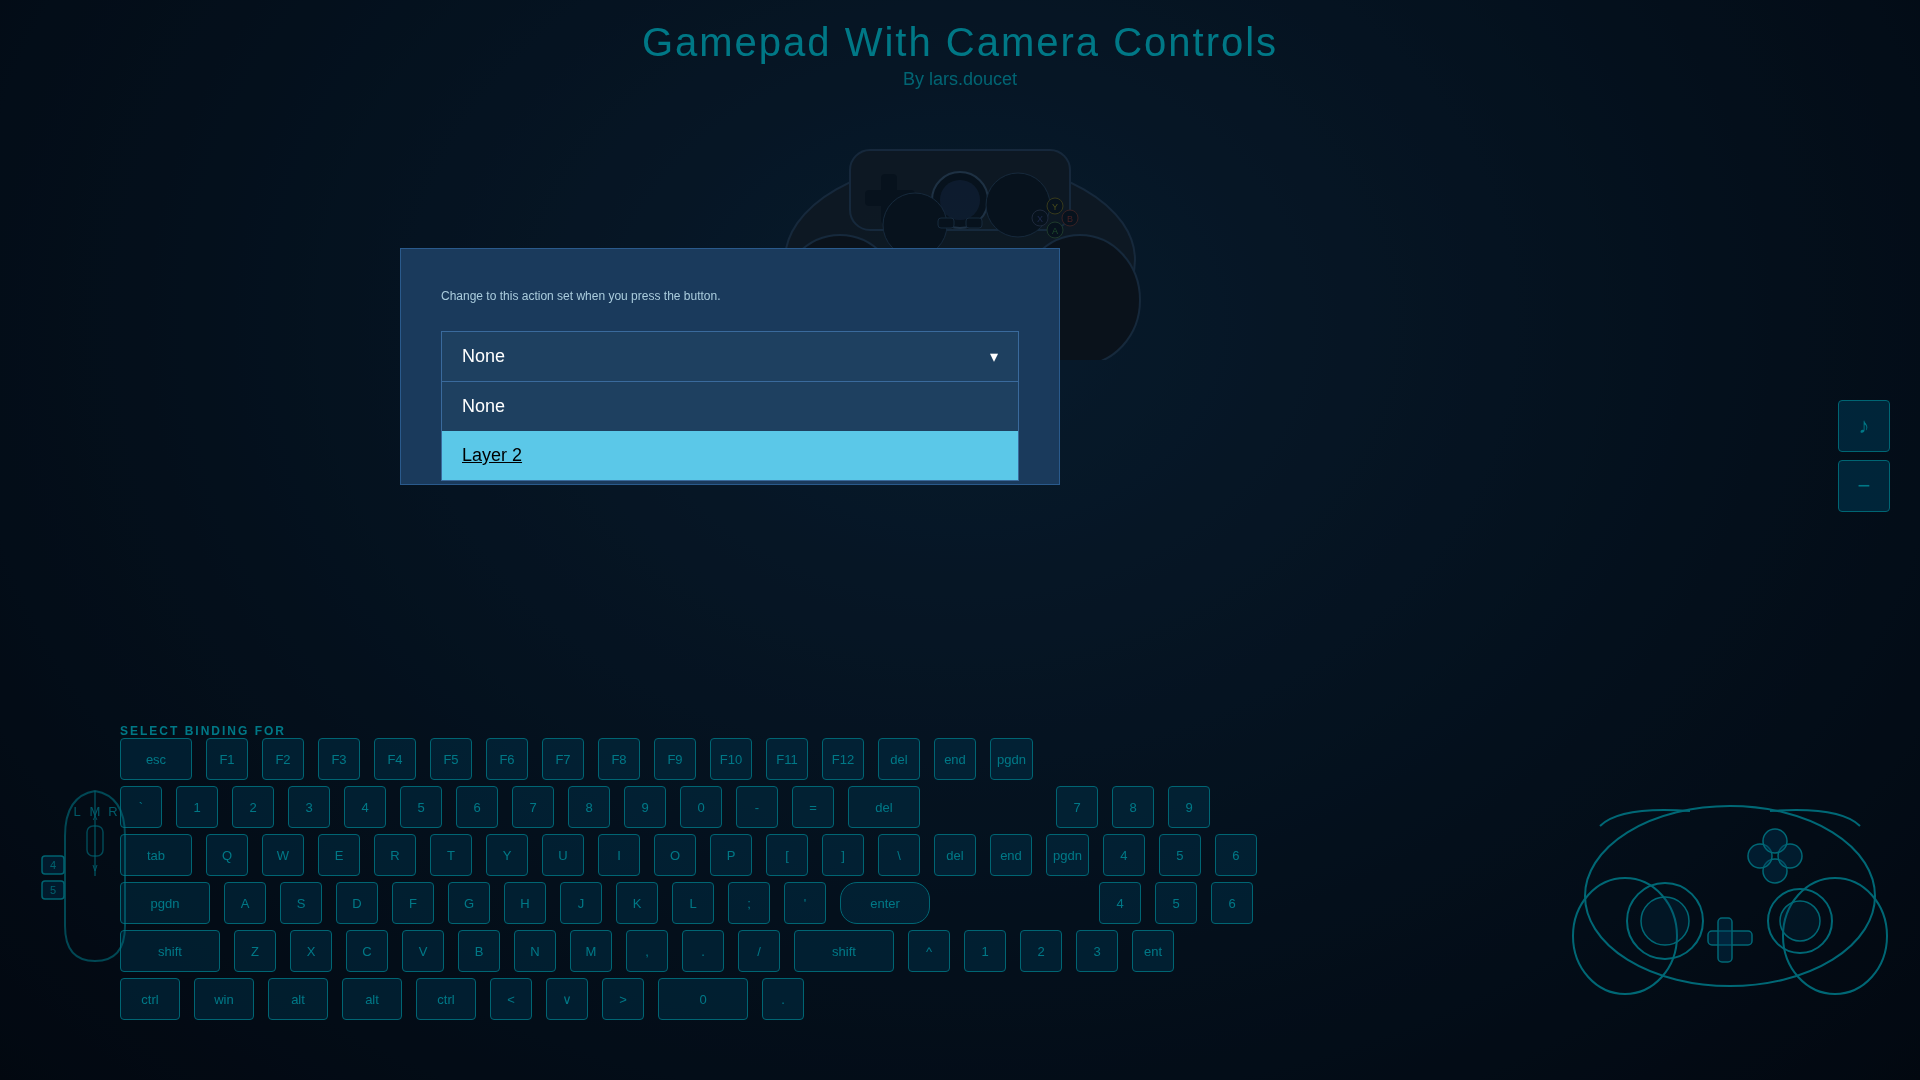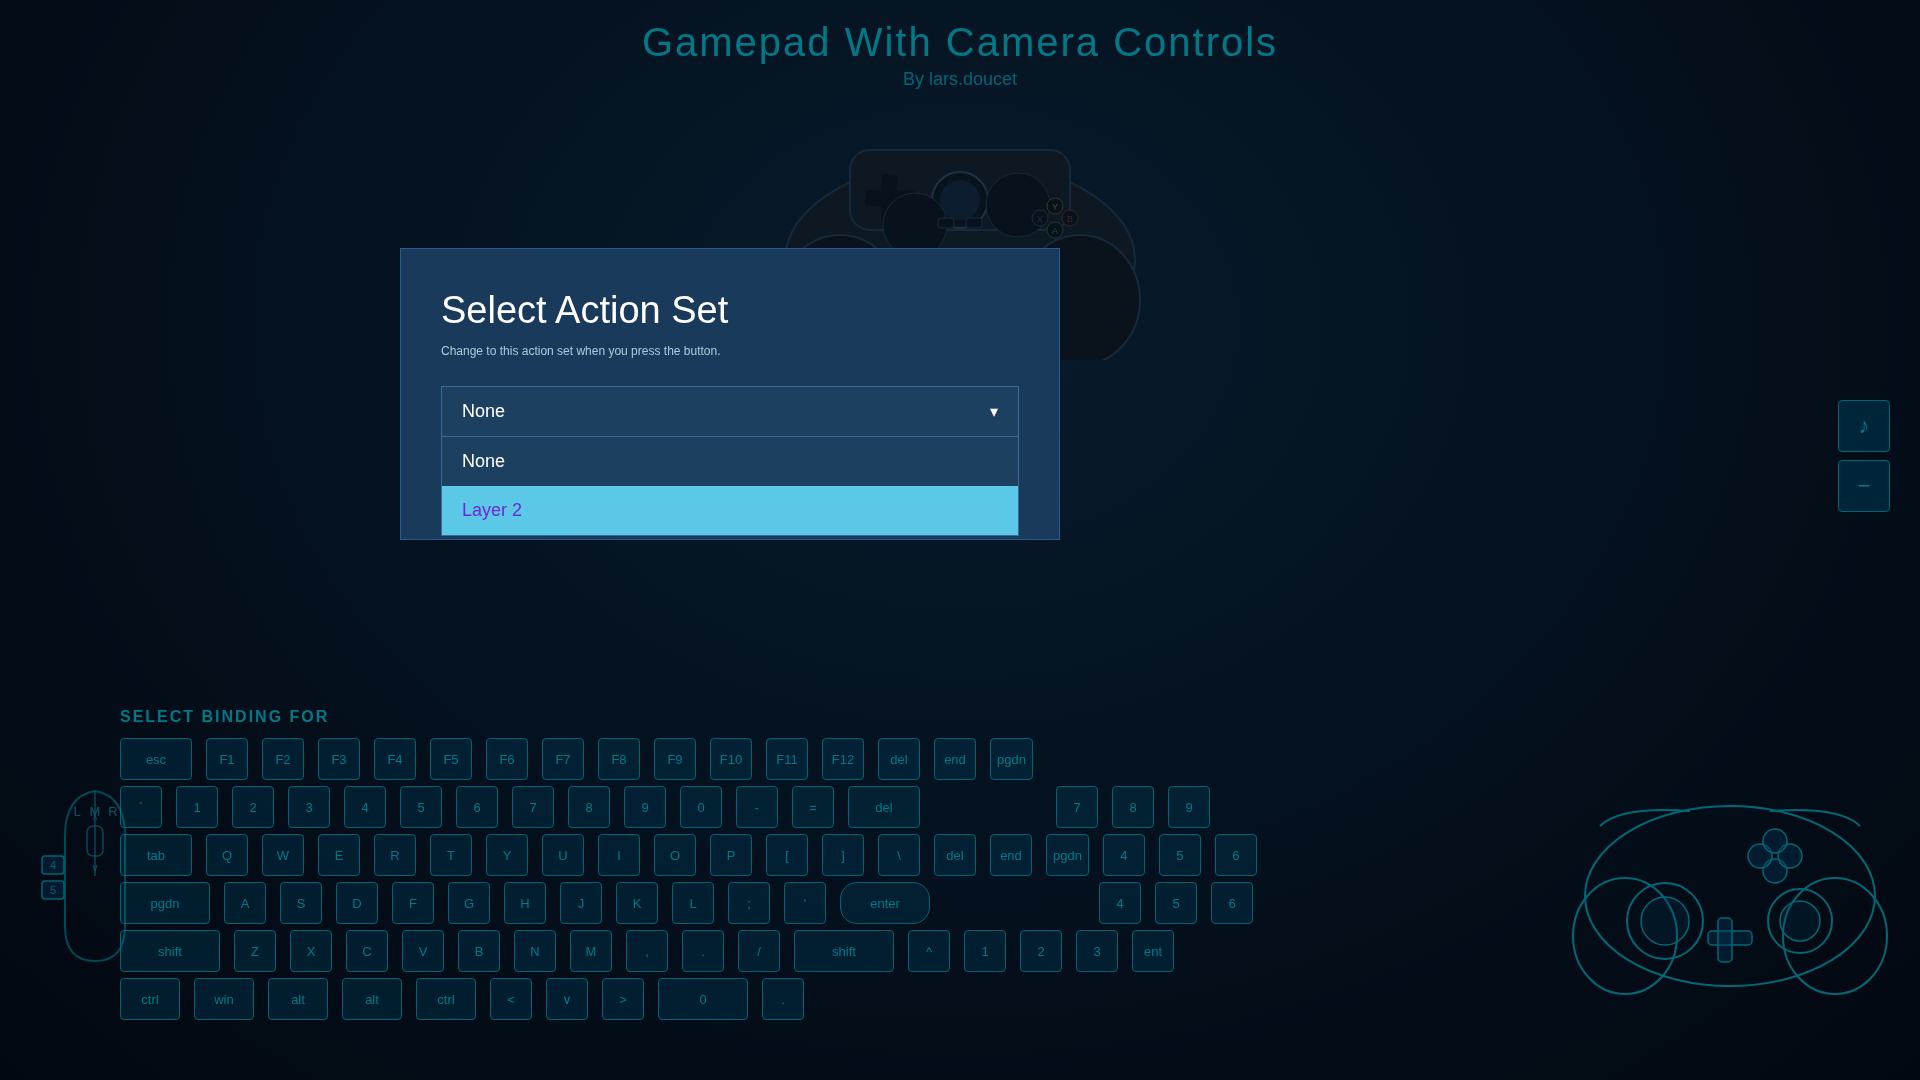--- a/index.html
+++ b/index.html
@@ -56,24 +56,24 @@
     .keyboard-area {
       position: absolute;
       bottom: 60px;
       left: 120px;
       right: 120px;
       z-index: 1;
     }
 
     .select-binding-label {
       color: #00c8e0;
-      font-size: 16px;
+      font-size: 12px;
       font-weight: 600;
       letter-spacing: 2px;
-      margin-bottom: 12px;
+      margin-bottom: 0;
       text-transform: uppercase;
     }
 
     .keyboard-rows {
       display: flex;
       flex-direction: column;
       gap: 6px;
       align-items: flex-start;
     }
 
@@ -215,21 +215,22 @@
 
     .dropdown-option {
       padding: 14px 20px;
       font-size: 18px;
       color: #ffffff;
       cursor: pointer;
     }
 
     .dropdown-option.highlighted {
       background: #5bc8e8;
-      color: #6d28d9;
+      color: #000000;
+      text-decoration: underline;
     }
 
     
     .modal-buttons {
       display: flex;
       gap: 16px;
       margin-top: 16px;
       padding-top: 16px;
     }
 
@@ -496,21 +497,20 @@
       <div class="key">&gt;</div>
       <div class="key key-wider">0</div>
       <div class="key">.</div>
     </div>
   </div>
 </div>
 
 <div class="modal-overlay"></div>
 
 <div class="modal">
-  <div class="modal-title">Select Action Set</div>
   <div class="modal-subtitle">Change to this action set when you press the button.</div>
 
   <div class="dropdown-container">
     <div class="dropdown-selected">
       <span>None</span>
       <span class="dropdown-arrow">▾</span>
     </div>
     <div class="dropdown-options">
       <div class="dropdown-option">
         <span>None</span>

